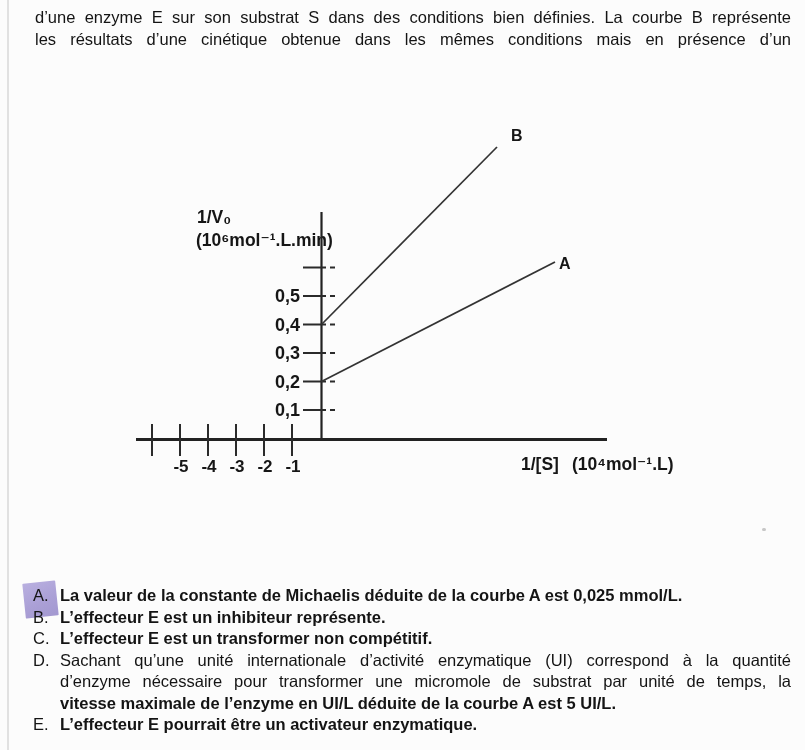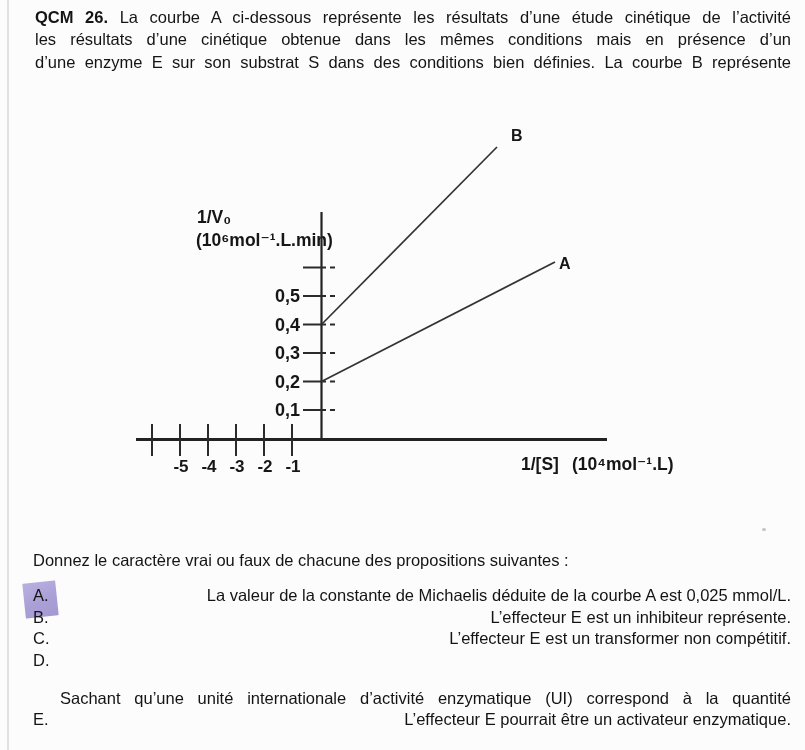--- a/index.html
+++ b/index.html
@@ -37,34 +37,33 @@
   
   .props{position:absolute;left:33px;top:585px;width:758px;font-size:16.5px;line-height:21.5px;}
   .prop-row{display:grid;grid-template-columns:27px 1fr;}
   .prop-letter{position:relative;}
   .prop-letter .ltr{position:relative;z-index:1;}
   .hl{
     position:absolute;left:-9px;top:-3px;width:33px;height:35px;z-index:0;
     background:linear-gradient(160deg,#b9b0e0 0%,#aba0d6 55%,#a398d0 100%);
     transform:rotate(-6deg);border-radius:1px;
   }
-  .prop-text .jl{text-align:justify;text-align-last:justify;margin-top:38px;}
-  .prop-text .ll{text-align:right;}
+  .prop-text .jl{text-align:justify;text-align-last:justify;}
+  .prop-text .ll{text-align:left;font-weight:bold;}
 </style>
 </head>
 <body>
 
 <div class="page">
 
   <div class="scan-edge"></div>
 
   <div class="intro">
-    <div class="jl"><span class="qlabel">QCM 26.</span> <span>La courbe A ci-dessous représente les résultats d’une étude cinétique de l’activité</span></div>
+    <div class="jl">d’une enzyme E sur son substrat S dans des conditions bien définies. La courbe B représente</div>
     <div class="jl">les résultats d’une cinétique obtenue dans les mêmes conditions mais en présence d’un</div>
-    <div class="jl">d’une enzyme E sur son substrat S dans des conditions bien définies. La courbe B représente</div>
   </div>
 
   <svg class="chart" width="805" height="400" viewBox="0 0 805 400">
 
     <text class="axis-title" x="197" y="123">1/V₀</text>
     <text class="axis-title" x="196" y="146">(10⁶mol⁻¹.L.min)</text>
 
     <line class="axisline" x1="321.5" y1="112" x2="321.5" y2="340" stroke-width="2.2"></line>
     <line class="axisline" x1="136" y1="339.5" x2="607" y2="339.5" stroke-width="3.2"></line>
 
@@ -105,21 +104,20 @@
     <line class="curve" x1="321.5" y1="224.5" x2="497" y2="47"></line>
     <line class="curve" x1="321.5" y1="281.5" x2="555" y2="162"></line>
 
     <text class="curve-label" x="511" y="41">B</text>
     <text class="curve-label" x="559" y="169">A</text>
 
     <text class="axis-title" x="521" y="370">1/[S]</text>
     <text class="axis-title" x="572" y="370">(10⁴mol⁻¹.L)</text>
   </svg>
 
-  <div class="instruction">Donnez le caractère vrai ou faux de chacune des propositions suivantes :</div>
 
   <div class="props">
 
     <div class="prop-row">
       <div class="prop-letter">
         <div class="hl"></div>
         <span class="ltr">A.</span>
       </div>
       <div class="prop-text">
         <div class="ll">La valeur de la constante de Michaelis déduite de la courbe A est 0,025 mmol/L.</div>
@@ -137,20 +135,22 @@
       <div class="prop-letter"><span class="ltr">C.</span></div>
       <div class="prop-text">
         <div class="ll">L’effecteur E est un transformer non compétitif.</div>
       </div>
     </div>
 
     <div class="prop-row">
       <div class="prop-letter"><span class="ltr">D.</span></div>
       <div class="prop-text">
         <div class="jl">Sachant qu’une unité internationale d’activité enzymatique (UI) correspond à la quantité</div>
+        <div class="jl">d’enzyme nécessaire pour transformer une micromole de substrat par unité de temps, la</div>
+        <div class="ll">vitesse maximale de l’enzyme en UI/L déduite de la courbe A est 5 UI/L.</div>
       </div>
     </div>
 
     <div class="prop-row">
       <div class="prop-letter"><span class="ltr">E.</span></div>
       <div class="prop-text">
         <div class="ll">L’effecteur E pourrait être un activateur enzymatique.</div>
       </div>
     </div>
 

